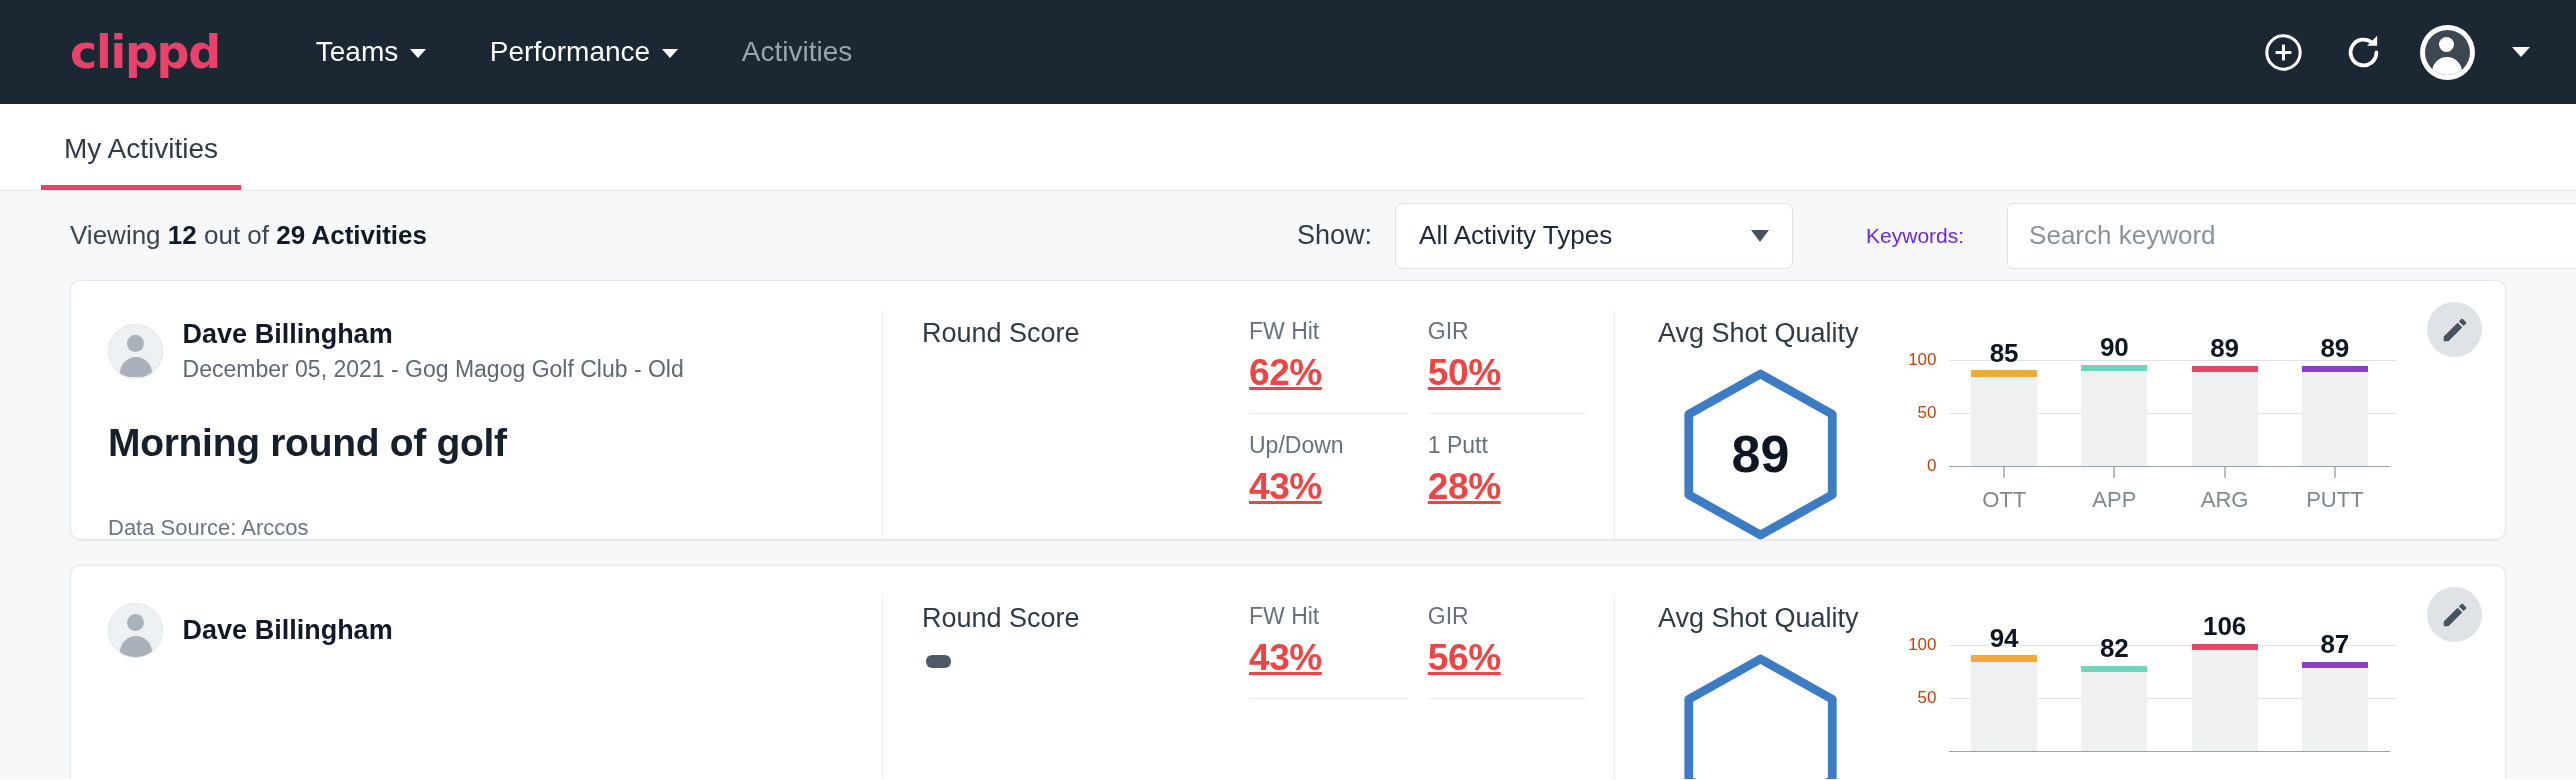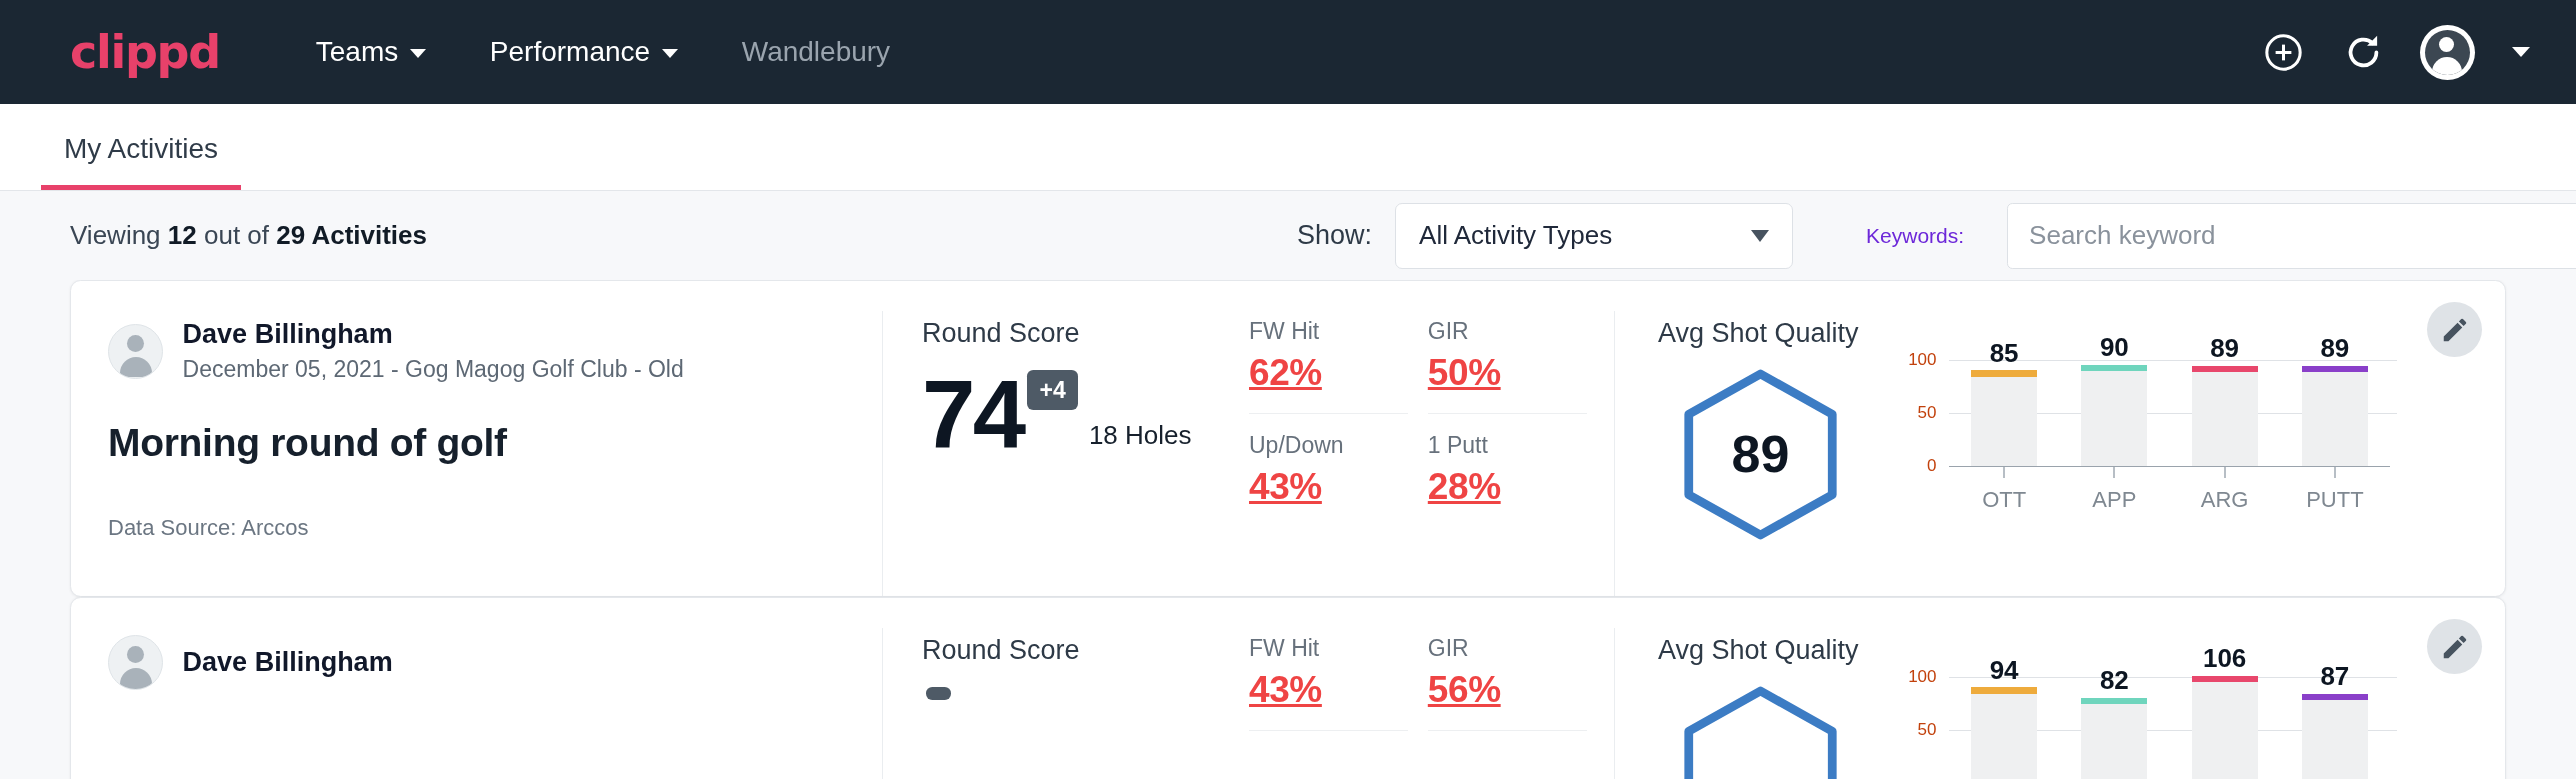--- a/index.html
+++ b/index.html
@@ -191,23 +191,24 @@
     background: #f7f8fa;
     padding: 0 70px;
     height: 499px;
     overflow: hidden;
   }
   .card {
     background: #ffffff;
     border: 0.9px solid #e4e7eb;
     border-radius: 10.7px;
     box-shadow: 0 0.9px 2.7px rgba(0,0,0,.06);
-    display: flex;
-    position: relative;
-    height: 317px;
+    margin-bottom: 25px;
+    display: flex;
+    position: relative;
+    height: 260px;
     padding: 30px 0 0 0;
   }
   .col-left {
     width: 812px;
     padding: 7.1px 36px 0 37px;
     border-right: 0.9px solid #eaedf0;
   }
   .who { display: flex; align-items: center; gap: 19.6px; }
   .avatar-card {
     width: 55px; height: 55px;
@@ -459,21 +460,21 @@
   <div class="nav-links">
     <div class="nav-link">
       <span>Teams</span>
       <span class="chev"></span>
     </div>
     <div class="nav-link">
       <span>Performance</span>
       <span class="chev"></span>
     </div>
     <div class="nav-link muted">
-      <span>Wandlebury</span>
+      <span>Activities</span>
     </div>
   </div>
 
   <div class="nav-right">
     <div class="icon-btn">
       <svg width="43" height="43" viewBox="0 0 24 24" fill="none" stroke="#ffffff" stroke-width="1.7">
         <circle cx="12" cy="12" r="9.3"></circle>
           <line x1="12" y1="7.6" x2="12" y2="16.4"></line>
           <line x1="7.6" y1="12" x2="16.4" y2="12"></line>
       </svg>
@@ -523,25 +524,20 @@
           <div class="who-name">Dave Billingham</div>
           <div class="who-sub">December 05, 2021 - Gog Magog Golf Club - Old</div>
         </div>
       </div>
       <div class="card-title">Morning round of golf</div>
       <div class="datasource">Data Source: Arccos</div>
     </div>
 
     <div class="col-score">
       <div class="sec-label">Round Score</div>
-      <div class="score-row">
-        <div class="big-score">74</div>
-        <div class="badge-diff">+4</div>
-        <div class="holes">18 Holes</div>
-      </div>
     </div>
 
     <div class="col-stats">
       <div class="stat topline">
         <div class="stat-label">FW Hit</div>
         <div class="stat-value">62%</div>
       </div>
       <div class="stat topline">
         <div class="stat-label">GIR</div>
         <div class="stat-value">50%</div>

